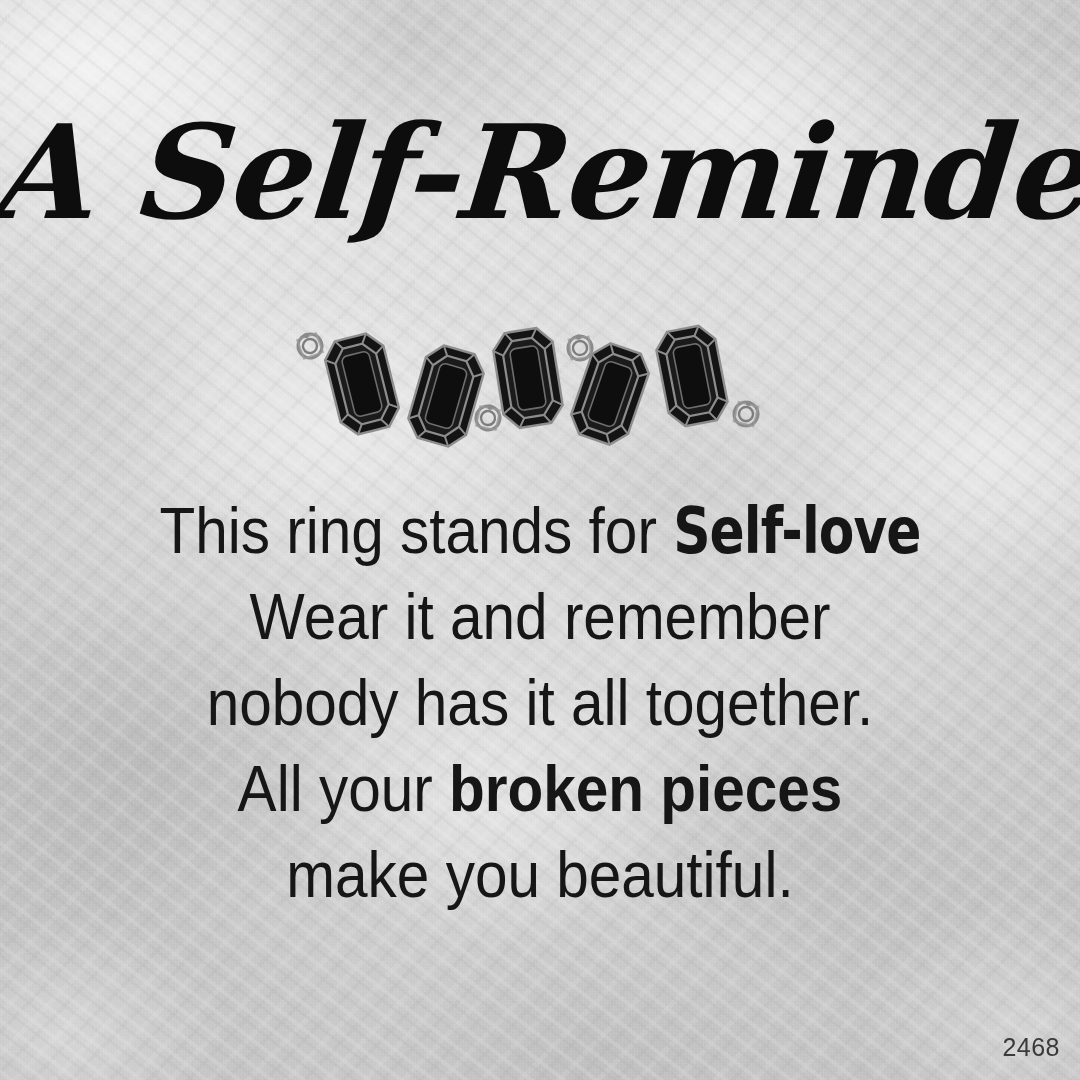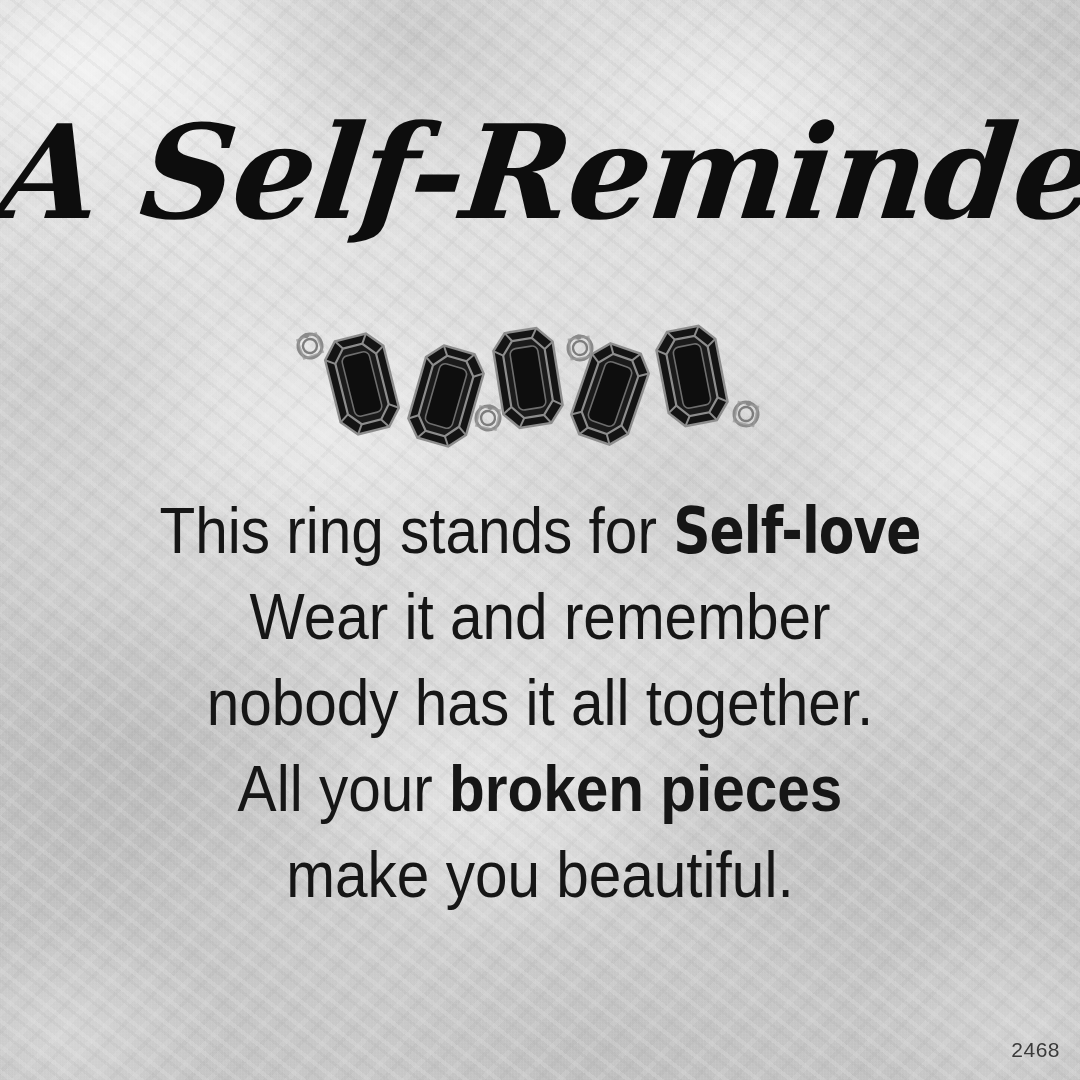--- a/index.html
+++ b/index.html
@@ -123,21 +123,21 @@
     font-weight:bold;
     font-size:64px;
     letter-spacing:-1px;
   }
   .strong{font-weight:bold;}
 
   #corner-number{
     position:absolute;
     right:20px;bottom:18px;
     font-family:"Liberation Sans", sans-serif;
-    font-size:21px;
+    font-size:25px;
     color:#3a3a3a;
     letter-spacing:.5px;
   }
 </style>
 </head>
 <body>
 
 <div id="poster">
 
   <div class="bg-layer" id="bg-base"></div>

